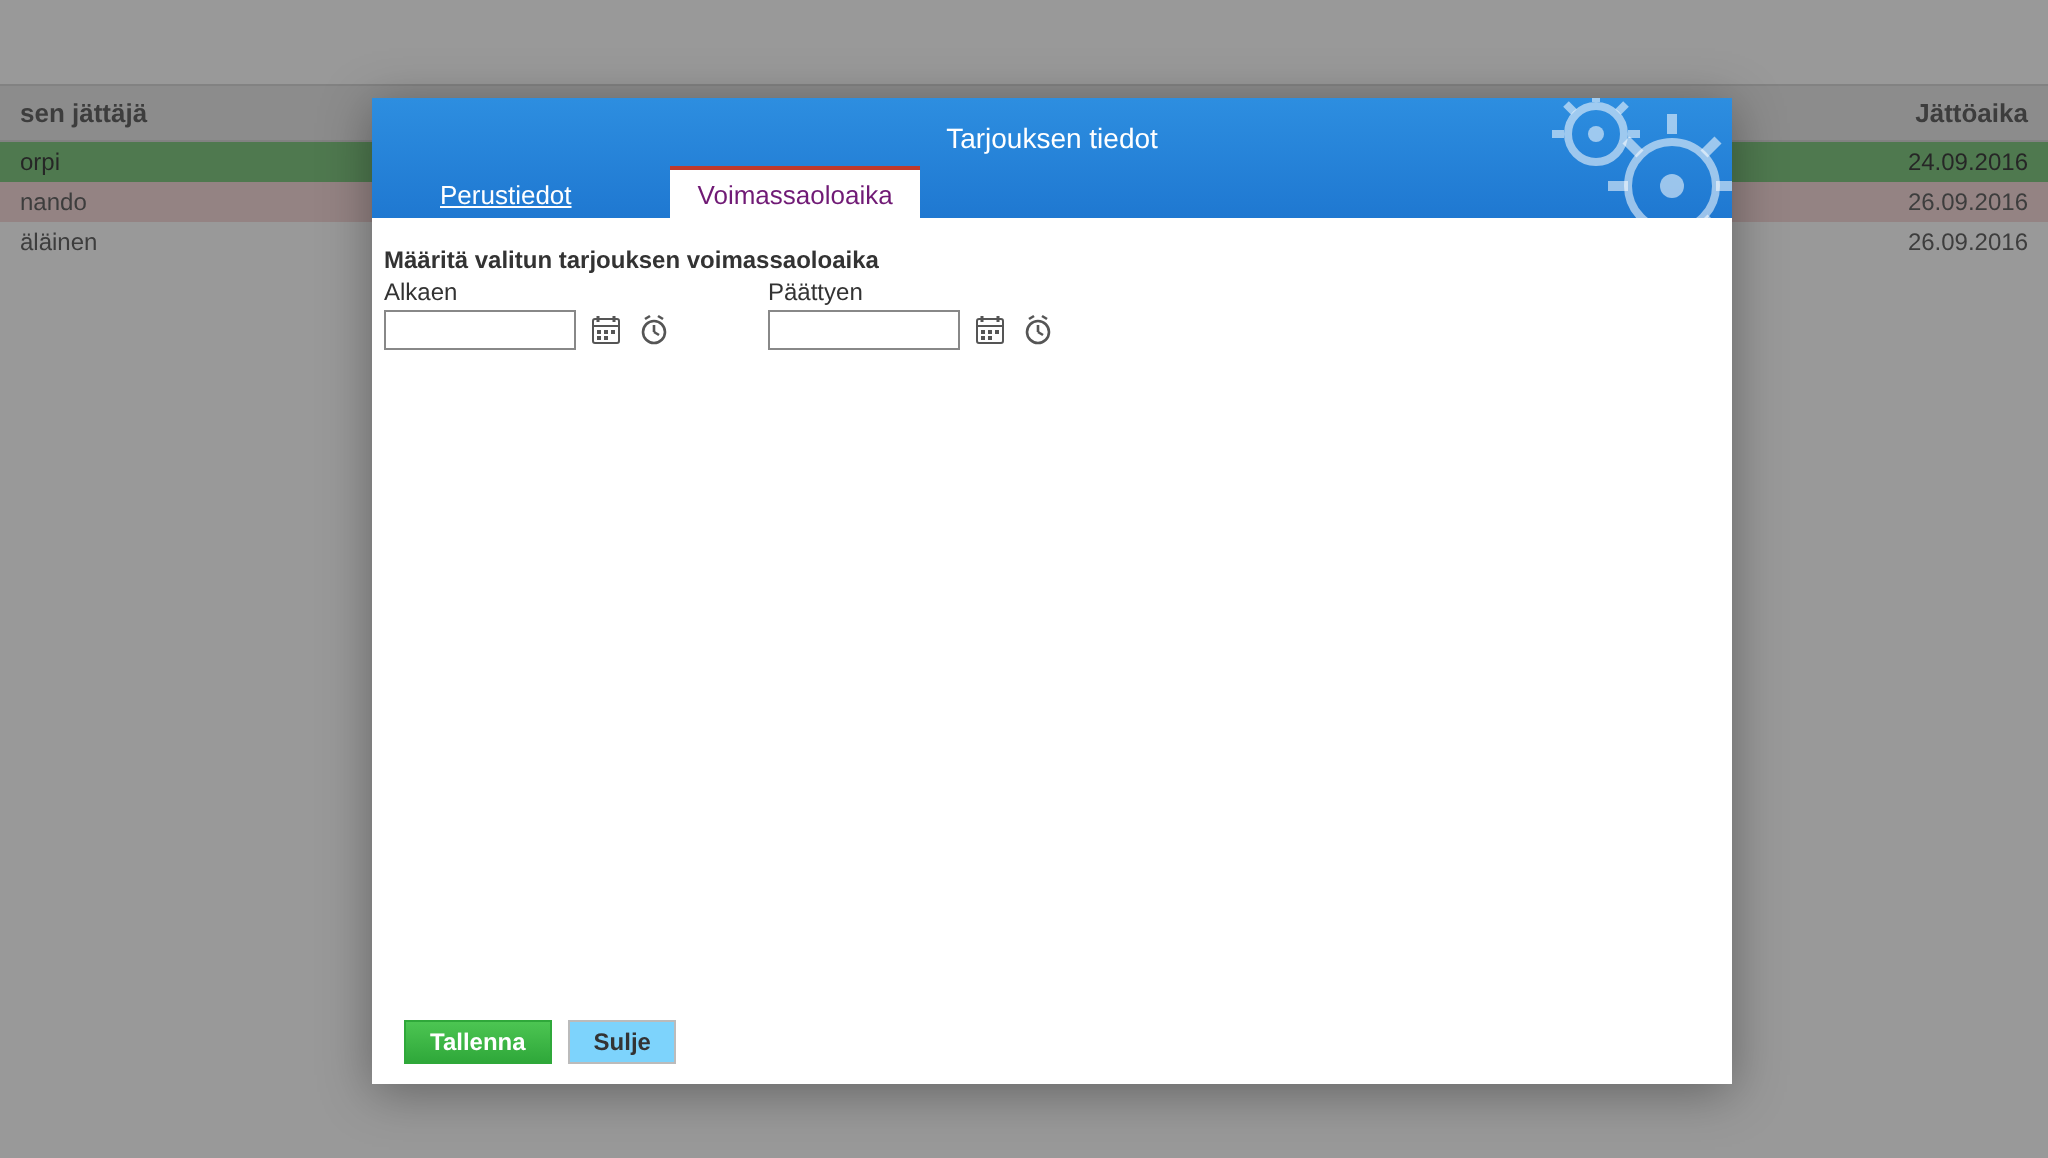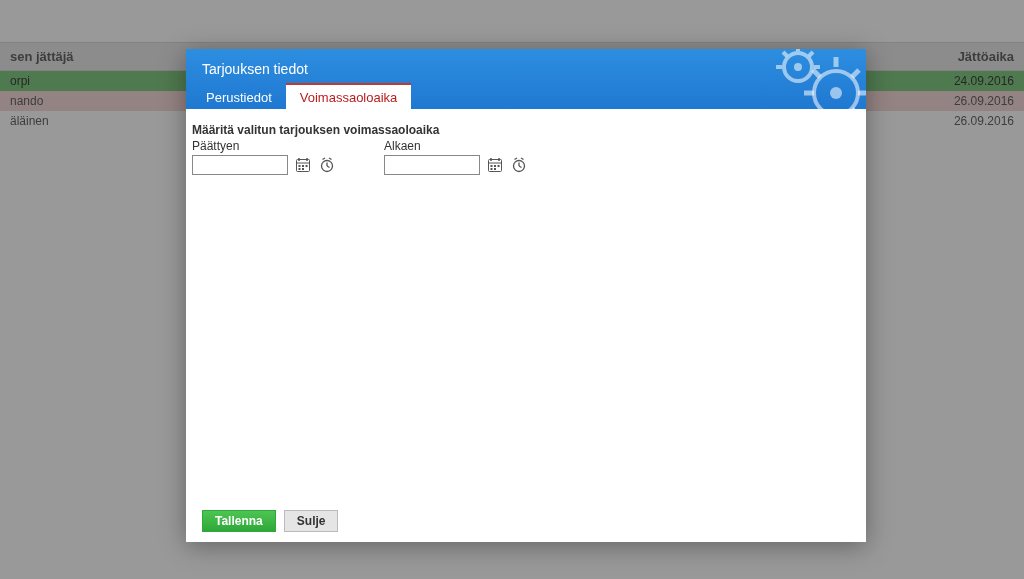--- a/index.html
+++ b/index.html
@@ -49,31 +49,32 @@
       display: flex; flex-direction: column;
     }
 
     .dlg-header {
       position: relative;
       background: linear-gradient(#2d8ee0, #1f78d1);
       color: #fff;
       height: 60px;
       padding: 0;
       overflow: hidden;
+      text-align: center;
     }
     .dlg-title { font-size: 14px; padding: 12px 16px 0 16px; }
-    .tabs { position: absolute; left: 6px; bottom: 0; display: flex; height: 26px; }
+    .tabs { position: absolute; left: 20px; bottom: 0; display: flex; height: 26px; text-decoration: underline; }
     .tab {
       padding: 5px 14px;
       font-size: 13px;
       color: #fff;
       cursor: pointer;
       border-top: 2px solid transparent;
     }
-    .tab.active { background: #fff; color: #b91c1c; border-top: 2px solid #c0392b; }
+    .tab.active { background: #fff; color: #701a75; border-top: 2px solid #c0392b; margin-left: 35px; }
 
     .gears { position: absolute; right: -10px; top: 0; width: 140px; height: 60px; pointer-events: none; }
     .gears svg { width: 100%; height: 100%; }
 
     .dlg-body { flex: 1; padding: 14px 6px; }
     .section-title { font-weight: bold; font-size: 12px; margin-bottom: 2px; }
     .fields { display: flex; gap: 48px; margin-top: 2px; }
     .field label { display: block; font-size: 12px; margin-bottom: 2px; color: #333; }
     .field-row { display: flex; align-items: center; gap: 6px; }
     .field-row input[type="text"] {
@@ -92,21 +93,21 @@
       padding: 10px 16px;
       display: flex; gap: 8px;
       border-top: 1px solid transparent;
     }
     .btn { height: 22px; padding: 0 12px; font-size: 12px; border: 1px solid; cursor: pointer; font-weight: bold; }
     .btn.primary {
       background: linear-gradient(#4cc552, #2fa83a);
       border-color: #2fa83a; color: #fff;
     }
     .btn.secondary {
-      background: #e5e5e5; border-color: #bbb; color: #333;
+      background: #7dd3fc; border-color: #bbb; color: #333;
     }
   </style>
 </head>
 <body>
 
 <table class="bg-table">
   <thead>
     <tr class="spacer-row">
         <td colspan="2"></td>
       </tr>
@@ -164,21 +165,21 @@
           </g>
         </g>
       </svg>
     </div>
   </div>
 
   <div class="dlg-body">
     <div class="section-title">Määritä valitun tarjouksen voimassaoloaika</div>
     <div class="fields">
       <div class="field">
-        <label>Päättyen</label>
+        <label>Alkaen</label>
         <div class="field-row">
           <input type="text" value="" style="">
           <span class="ico-btn">
             <svg viewBox="0 0 16 16">
                 <rect x="1.5" y="2.5" width="13" height="12" rx="1" fill="none" stroke="#555"></rect>
                 <line x1="1.5" y1="6" x2="14.5" y2="6" stroke="#555"></line>
                 <line x1="4" y1="1" x2="4" y2="4" stroke="#555" stroke-width="1.5"></line>
                 <line x1="12" y1="1" x2="12" y2="4" stroke="#555" stroke-width="1.5"></line>
                 <g fill="#555">
                   <rect x="3.5" y="8" width="2" height="2"></rect>
@@ -194,21 +195,21 @@
                 <circle cx="8" cy="9" r="5.5" fill="none" stroke="#555" stroke-width="1.3"></circle>
                 <line x1="8" y1="9" x2="8" y2="5.5" stroke="#555" stroke-width="1.3"></line>
                 <line x1="8" y1="9" x2="10.5" y2="10.5" stroke="#555" stroke-width="1.3"></line>
                 <path d="M3.5 2.5 L6 1" stroke="#555" stroke-width="1.3" fill="none"></path>
                 <path d="M12.5 2.5 L10 1" stroke="#555" stroke-width="1.3" fill="none"></path>
               </svg>
           </span>
         </div>
       </div>
       <div class="field">
-        <label>Alkaen</label>
+        <label>Päättyen</label>
         <div class="field-row">
           <input type="text" value="" style="">
           <span class="ico-btn">
             <svg viewBox="0 0 16 16">
                 <rect x="1.5" y="2.5" width="13" height="12" rx="1" fill="none" stroke="#555"></rect>
                 <line x1="1.5" y1="6" x2="14.5" y2="6" stroke="#555"></line>
                 <line x1="4" y1="1" x2="4" y2="4" stroke="#555" stroke-width="1.5"></line>
                 <line x1="12" y1="1" x2="12" y2="4" stroke="#555" stroke-width="1.5"></line>
                 <g fill="#555">
                   <rect x="3.5" y="8" width="2" height="2"></rect>

